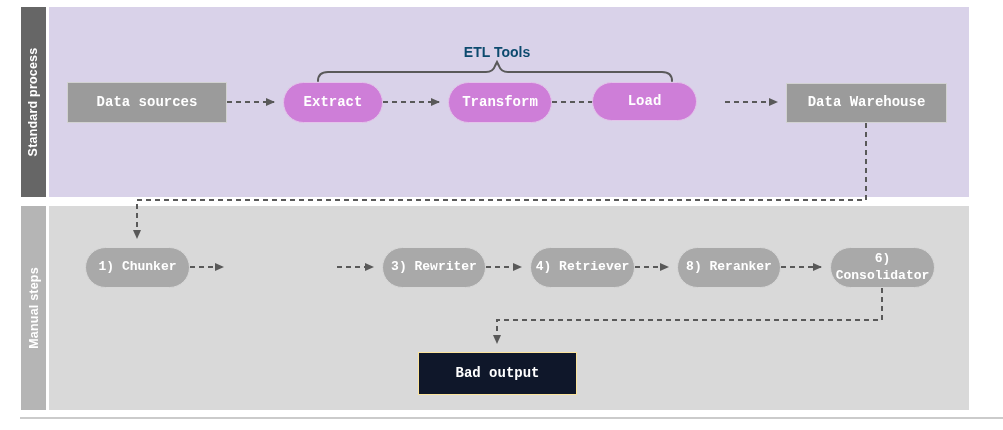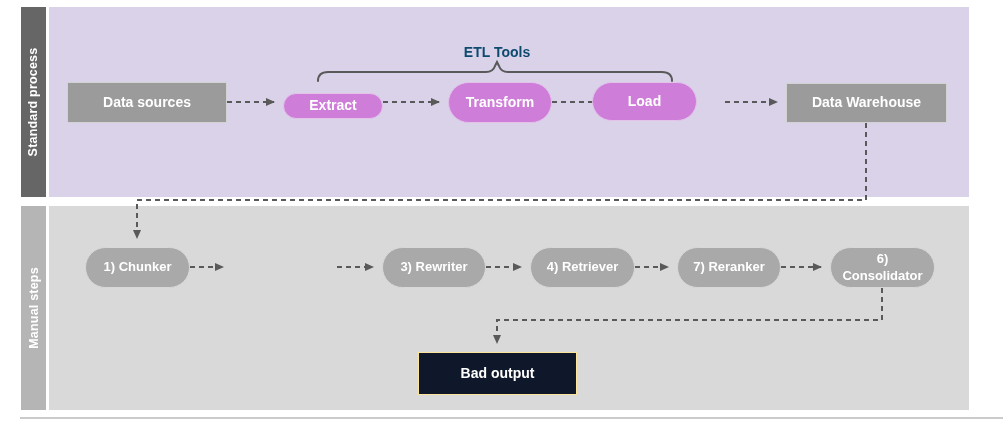--- a/index.html
+++ b/index.html
@@ -10,21 +10,21 @@
   .lane-body{position:absolute;}
   .lane-sidebar{
     position:absolute;display:flex;align-items:center;justify-content:center;
   }
   .lane-sidebar span{
     transform:rotate(-90deg);white-space:nowrap;color:#ffffff;
     font-weight:bold;font-size:12.5px;letter-spacing:.2px;
   }
   .node{
     position:absolute;display:flex;align-items:center;justify-content:center;
-    color:#ffffff;font-weight:bold;text-align:center;box-sizing:border-box;
+    color:#ffffff;font-weight:bold;text-align:center;box-sizing:border-box;font-family:Liberation Mono, monospace;
   }
   .node-label{white-space:pre-line;line-height:1.25;}
   .rect-node{background:#9b9b9b;border:1px solid #d2d2d2;font-size:14px;}
   .pill-purple{
     background:#ce7ed8;border:1px solid #e3c3ea;border-radius:21px;font-size:14px;
   }
   .pill-gray{
     background:#a9a9a9;border:1px solid #d8d8d8;border-radius:21px;font-size:13px;
   }
   .rect-yellow{background:#0f172a;border:1px solid #fce49c;font-size:14px;}
@@ -73,21 +73,21 @@
     <path d="M486,267 H521" fill="none" stroke="#595959" stroke-width="2" stroke-dasharray="5 4" marker-end="url(#arrow)"></path>
     <path d="M635,267 H668" fill="none" stroke="#595959" stroke-width="2" stroke-dasharray="5 4" marker-end="url(#arrow)"></path>
     <path d="M781,267 H821" fill="none" stroke="#595959" stroke-width="2" stroke-dasharray="5 4" marker-end="url(#arrow)"></path>
 
     <path d="M882,288 V320 H497 V343" fill="none" stroke="#595959" stroke-width="2" stroke-dasharray="5 4" marker-end="url(#arrow)"></path>
   </svg>
 
   <div class="node rect-node" style="left:67px;top:82px;width:160px;height:41px;">
     <span class="node-label">Data sources</span>
   </div>
-  <div class="node pill-purple" style="left:283px;top:82px;width:100px;height:26px;margin-top:11px;">
+  <div class="node pill-purple" style="left:283px;top:82px;width:100px;height:41px;">
     <span class="node-label">Extract</span>
   </div>
   <div class="node pill-purple" style="left:448px;top:82px;width:104px;height:41px;">
     <span class="node-label">Transform</span>
   </div>
   <div class="node pill-purple" style="left:592px;top:82px;width:105px;height:39px;">
     <span class="node-label">Load</span>
   </div>
   <div class="node rect-node" style="left:786px;top:83px;width:161px;height:40px;">
     <span class="node-label">Data Warehouse</span>
@@ -96,21 +96,21 @@
   <div class="node pill-gray" style="left:85px;top:247px;width:105px;height:41px;">
     <span class="node-label">1) Chunker</span>
   </div>
   <div class="node pill-gray" style="left:382px;top:247px;width:104px;height:41px;">
     <span class="node-label">3) Rewriter</span>
   </div>
   <div class="node pill-gray" style="left:530px;top:247px;width:105px;height:41px;">
     <span class="node-label">4) Retriever</span>
   </div>
   <div class="node pill-gray" style="left:677px;top:247px;width:104px;height:41px;">
-    <span class="node-label">7) Reranker</span>
+    <span class="node-label">8) Reranker</span>
   </div>
   <div class="node pill-gray" style="left:830px;top:247px;width:105px;height:41px;">
     <span class="node-label">6)
 Consolidator</span>
   </div>
 
   <div class="node rect-yellow" style="left:418px;top:352px;width:159px;height:43px;">
     <span class="node-label">Bad output</span>
   </div>
 

